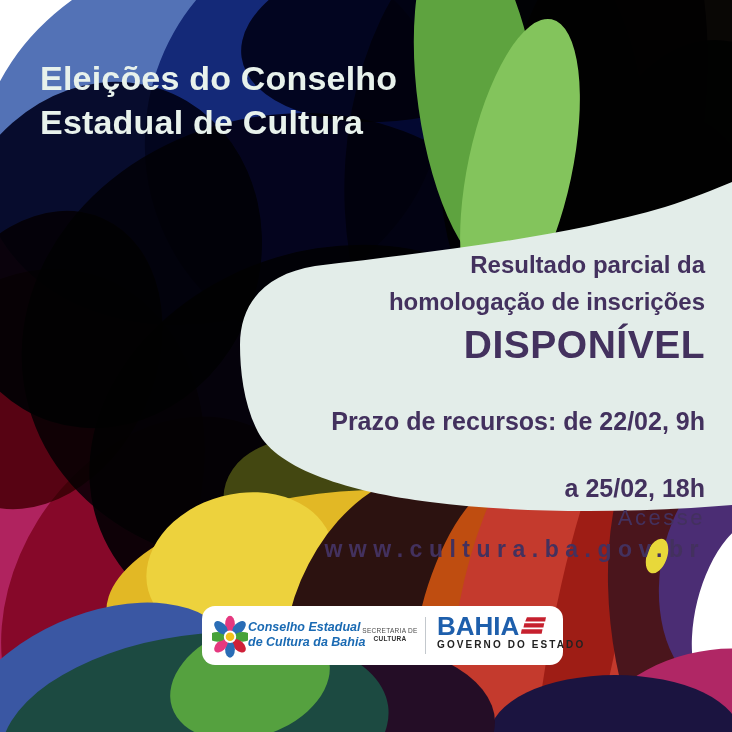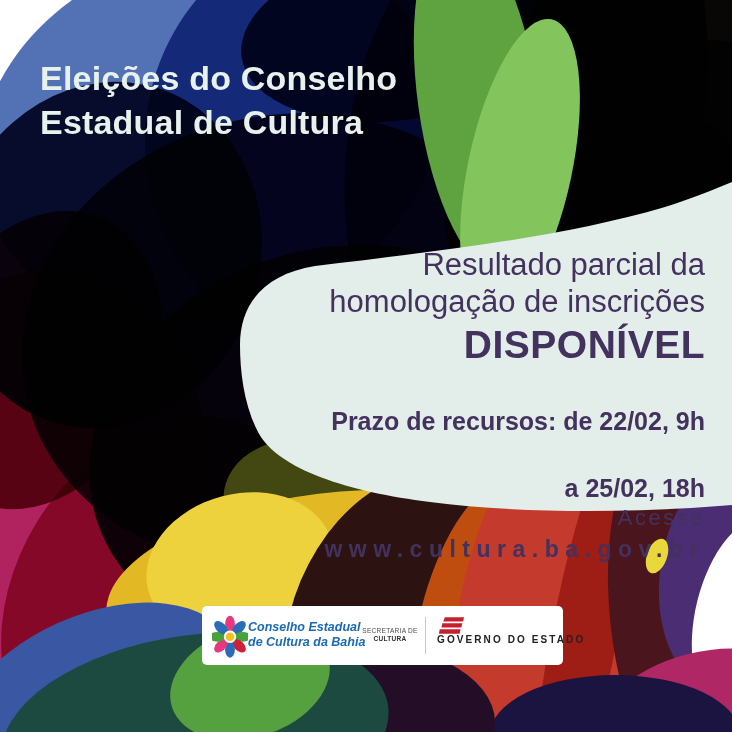--- a/index.html
+++ b/index.html
@@ -13,29 +13,29 @@
   .title {
     position:absolute; left:40px; top:56px;
     font-size:34px; line-height:44px; font-weight:800;
     color:#e8f2ec; letter-spacing:0.2px; white-space:nowrap;
   }
 
   .bubble-text {
     position:absolute; right:27px; top:246px; width:520px;
     text-align:right; color:#43315e; white-space:nowrap;
   }
-  .bt-l1, .bt-l2 { font-size:31px; line-height:37px; font-weight:400; }
+  .bt-l1, .bt-l2 { font-size:24px; line-height:37px; font-weight:700; }
   .bt-status { font-size:39px; line-height:49px; font-weight:700; letter-spacing:0.5px; }
   .bt-d1, .bt-d2 { font-size:25px; line-height:30px; font-weight:700;margin-top:37px; }
   .bt-cta { font-size:22px; line-height:30px; font-weight:400; letter-spacing:2.5px; }
   .bt-url { font-size:23px; line-height:33px; font-weight:700; letter-spacing:6.5px; }
 
   .logo-bar {
     position:absolute; left:202px; top:606px; width:361px; height:59px;
-    background:#ffffff; border-radius:5px;
+    background:#ffffff; border-radius:13px;
   }
   .flower { position:absolute; left:10px; top:8px; }
   .council {
     position:absolute; left:46px; top:14px;
     font-style:italic; font-weight:700; font-size:12.5px; line-height:15px;
     color:#1a6ab3; white-space:nowrap;
   }
   .secretaria {
     position:absolute; left:156px; top:21px; width:64px; text-align:center;
     font-size:6.5px; line-height:8px; color:#4a4a4a; letter-spacing:0.3px;
@@ -150,20 +150,21 @@
 
     <div class="secretaria">
       <div>SECRETARIA DE</div>
       <div class="b">CULTURA</div>
     </div>
 
     <div class="divider"></div>
 
     <div class="bahia">
       <div class="bahia-row">
+        <span class="bahia-word">BAHIA</span>
         <svg class="bahia-flag" width="26" height="20" viewBox="0 0 30 20" aria-hidden="true">
           <polygon points="8,1 30,1 29,6 6,6" fill="#c6202e"></polygon>
           <polygon points="5,8 28,8 27,13 4,13" fill="#c6202e"></polygon>
           <polygon points="2,15 26,15 25,20 1,20" fill="#c6202e"></polygon>
         </svg>
       </div>
       <div class="governo">GOVERNO DO ESTADO</div>
     </div>
 
   </div>

